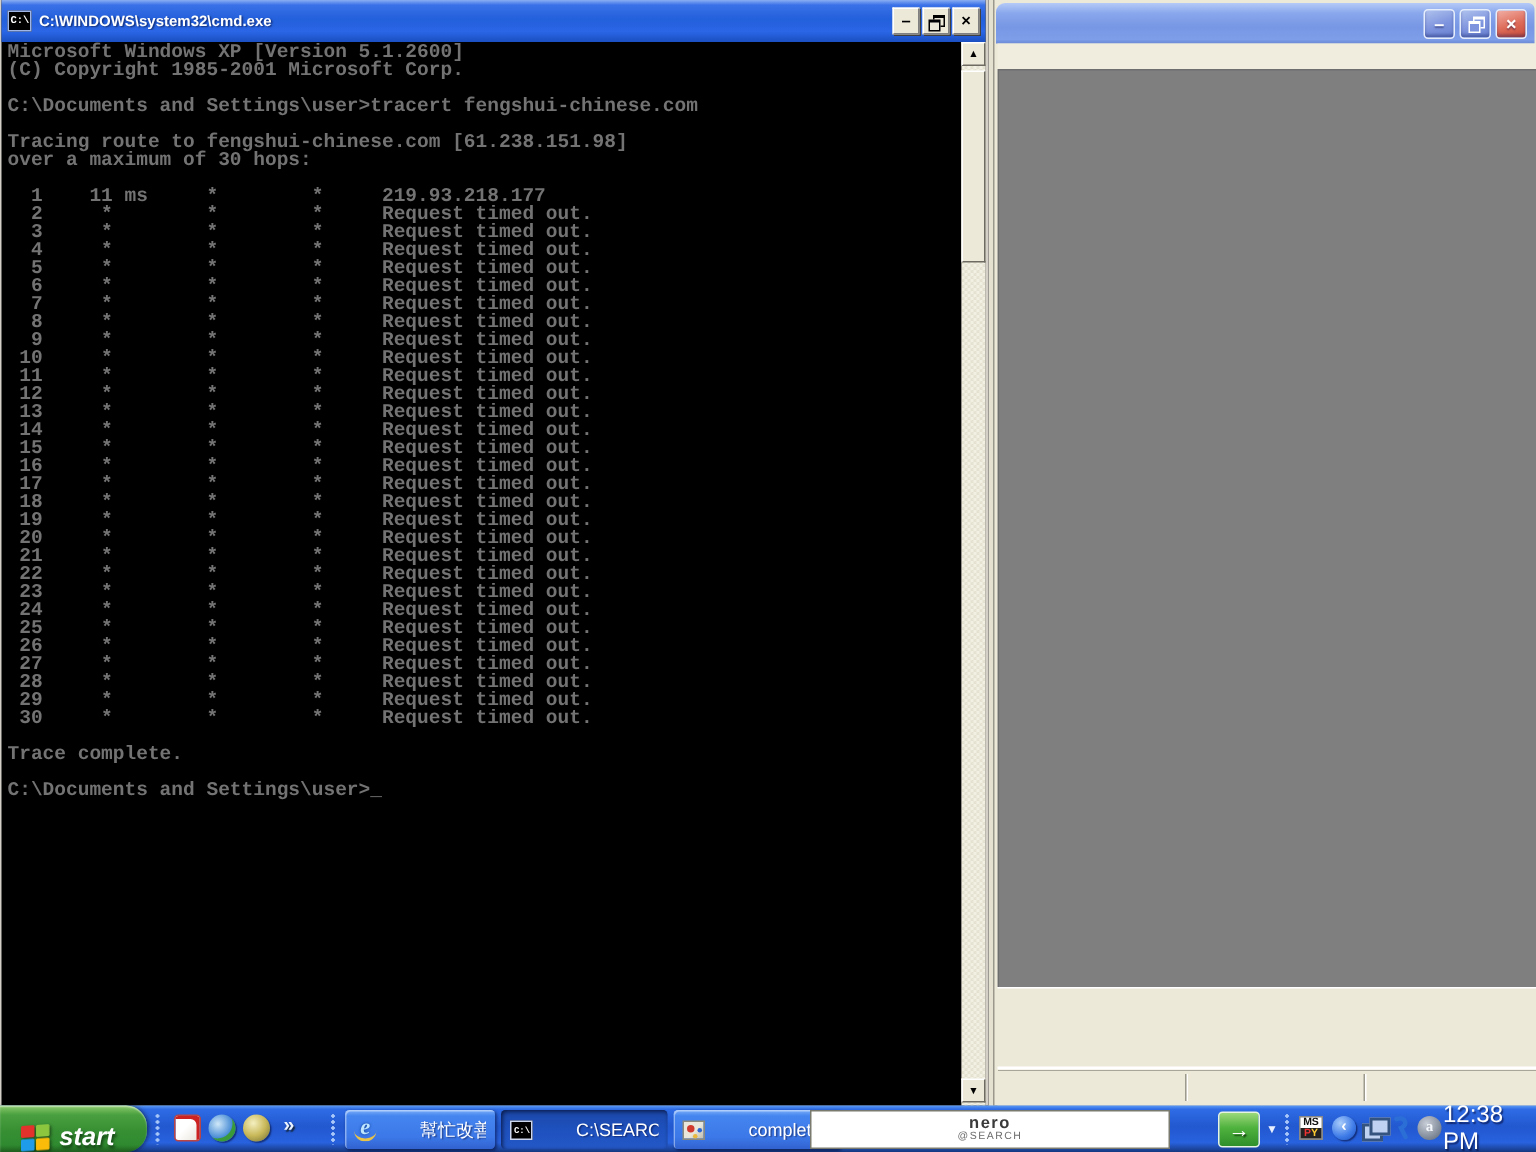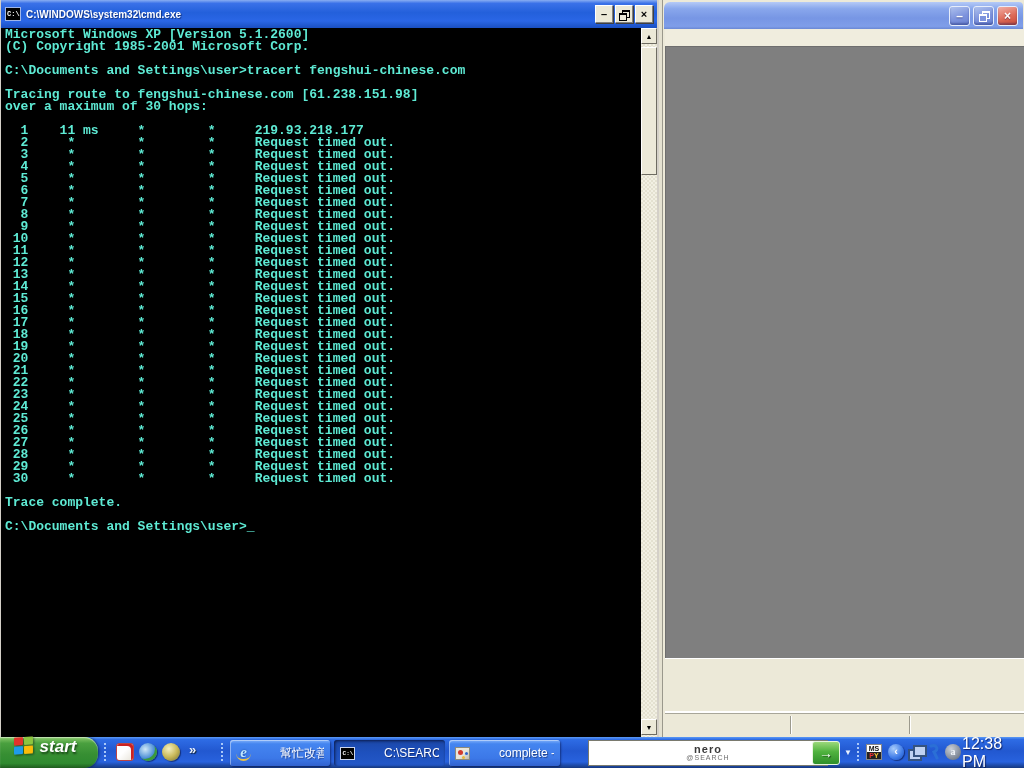--- a/index.html
+++ b/index.html
@@ -23,21 +23,21 @@
     display:flex; align-items:center; justify-content:center;
     font:bold 11px/11px "Liberation Sans",sans-serif; color:#000; }
   .glyph-restore { position:relative; width:10px; height:9px; display:inline-block; }
   .glyph-restore::before { content:""; position:absolute; top:0; left:3px; width:6px; height:5px;
     border:1px solid #000; border-top-width:2px; }
   .glyph-restore::after { content:""; position:absolute; top:3px; left:0; width:6px; height:5px;
     border:1px solid #000; border-top-width:2px; background:#ECE9D8; }
 
   #console-text { position:absolute; left:1px; top:28px; width:638px; height:708px;
     font-family:"Liberation Mono","DejaVu Sans Mono",monospace; font-size:13px; line-height:12px;
-    font-weight:bold; color:#5eead4; white-space:pre; overflow:hidden; padding:1px 0 0 3px; background:#000; }
+    font-weight:bold; color:#737373; white-space:pre; overflow:hidden; padding:1px 0 0 3px; background:#000; }
 
   
   .cmd-scrollbar { position:absolute; right:0; top:28px; width:16px; height:709px;
     background:#F2F0E3;
     background-image:linear-gradient(45deg,#E4E1D0 25%,transparent 25%,transparent 75%,#E4E1D0 75%),
                      linear-gradient(45deg,#E4E1D0 25%,transparent 25%,transparent 75%,#E4E1D0 75%);
     background-size:4px 4px; background-position:0 0,2px 2px; }
   .sb-btn { position:absolute; left:0; width:16px; height:16px; background:#ECE9D8;
     border:1px solid; border-color:#FFFFFF #6E6C62 #6E6C62 #FFFFFF;
     display:flex; align-items:center; justify-content:center; font-size:7px; color:#000; }
@@ -70,21 +70,21 @@
     border-top:2px solid; border-color:#FFFFFF; box-shadow:inset 0 1px 0 #A8A699; }
   .rw-status-div { position:absolute; top:3px; bottom:3px; width:2px;
     border-left:1px solid #9C9A8D; border-right:1px solid #FFFFFF; }
 
   
   #taskbar { position:absolute; left:0; top:737px; width:1024px; height:31px;
     background:linear-gradient(180deg,#5C9AF5 0%,#2E6CE5 8%,#2258D0 45%,#2862DE 80%,#16387F 100%); z-index:10; }
   #start-button { position:absolute; left:0; top:0; width:98px; height:31px;
     background:linear-gradient(180deg,#8CCB6C 0%,#4AA03F 20%,#378F33 55%,#2F8A2F 85%,#1E5C1E 100%);
     border-radius:0 14px 14px 0; box-shadow:1px 0 3px rgba(0,0,0,.5), inset 0 1px 1px rgba(255,255,255,.5);
-    display:flex; align-items:flex-start; justify-content:center; gap:6px; cursor:pointer; }
+    display:flex; align-items:flex-end; justify-content:center; gap:6px; cursor:pointer; }
   #start-button .start-label { color:#fff; font-size:17px; font-weight:bold; font-style:italic;
     text-shadow:1px 2px 2px rgba(10,40,10,.7); padding-right:8px; }
   .win-flag { position:relative; width:20px; height:18px; transform:skewY(-4deg); flex:0 0 auto; filter:drop-shadow(1px 1px 1px rgba(0,0,0,.5)); }
   .win-flag i { position:absolute; width:9px; height:8px; border-radius:1px; }
   .win-flag .f1 { left:0; top:0; background:#E3322B; }
   .win-flag .f2 { left:10px; top:0; background:#8CC63F; }
   .win-flag .f3 { left:0; top:9px; background:#1E9BE9; }
   .win-flag .f4 { left:10px; top:9px; background:#FBBC09; }
 
   .tb-handle { position:absolute; top:742px; width:4px; height:21px; z-index:11;
@@ -105,21 +105,21 @@
   .task-label { overflow:hidden; text-overflow:clip; text-shadow:1px 1px 1px rgba(0,0,40,.5);margin-left:24px; }
   .ti { flex:0 0 auto; display:inline-flex; align-items:center; justify-content:center; }
   .ti-ie { width:15px; height:15px; color:#BFE6FF; font:bold italic 15px/15px "Liberation Serif",serif;
     text-shadow:0 0 2px #0A3C8C; border-bottom:2px solid #E8C34A; border-radius:50%; }
   .ti-cmd { width:15px; height:13px; background:#000; border:1px solid #CCD6EE;
     color:#fff; font:bold 6px/11px "Liberation Mono",monospace; padding-left:1px; }
   .ti-paint { width:15px; height:13px; background:linear-gradient(135deg,#E9E6DB 55%,#BFBCB0); border:1px solid #8A8A7E; position:relative; }
   .ti-paint::after { content:""; position:absolute; left:2px; top:2px; width:5px; height:5px; border-radius:50%;
     background:#D03A2E; box-shadow:6px 1px 0 -1px #2E66D0, 3px 5px 0 -1px #E8B93C; }
 
-  #nero-searchbox { position:absolute; left:588px; top:740px; width:240px; height:26px; z-index:11;
+  #nero-searchbox { position:absolute; left:540px; top:740px; width:240px; height:26px; z-index:11;
     background:#fff; border:1px solid #7A7A6E; display:flex; flex-direction:column; align-items:center; justify-content:center; cursor:text; }
   .nero-line1 { font-size:11px; font-weight:bold; color:#3A3A3A; line-height:10px; letter-spacing:1px; }
   .nero-line2 { font-size:7px; color:#6E6E6E; line-height:8px; letter-spacing:1px; }
   #nero-go-button { position:absolute; left:812px; top:741px; width:28px; height:24px; z-index:11; border-radius:3px;
     background:linear-gradient(180deg,#9BD87A 0%,#4FB23E 45%,#2F8F2A 100%); border:1px solid #E7F5E0;
     color:#fff; font-size:14px; font-weight:bold; display:flex; align-items:center; justify-content:center;
     text-shadow:1px 1px 1px #14410F; cursor:pointer; }
   #nero-dropdown-caret { position:absolute; left:844px; top:748px; z-index:11; color:#E8F0FF; font-size:8px; }
 
   .tray-icon { position:absolute; top:744px; z-index:11; width:16px; height:16px; cursor:pointer; }

